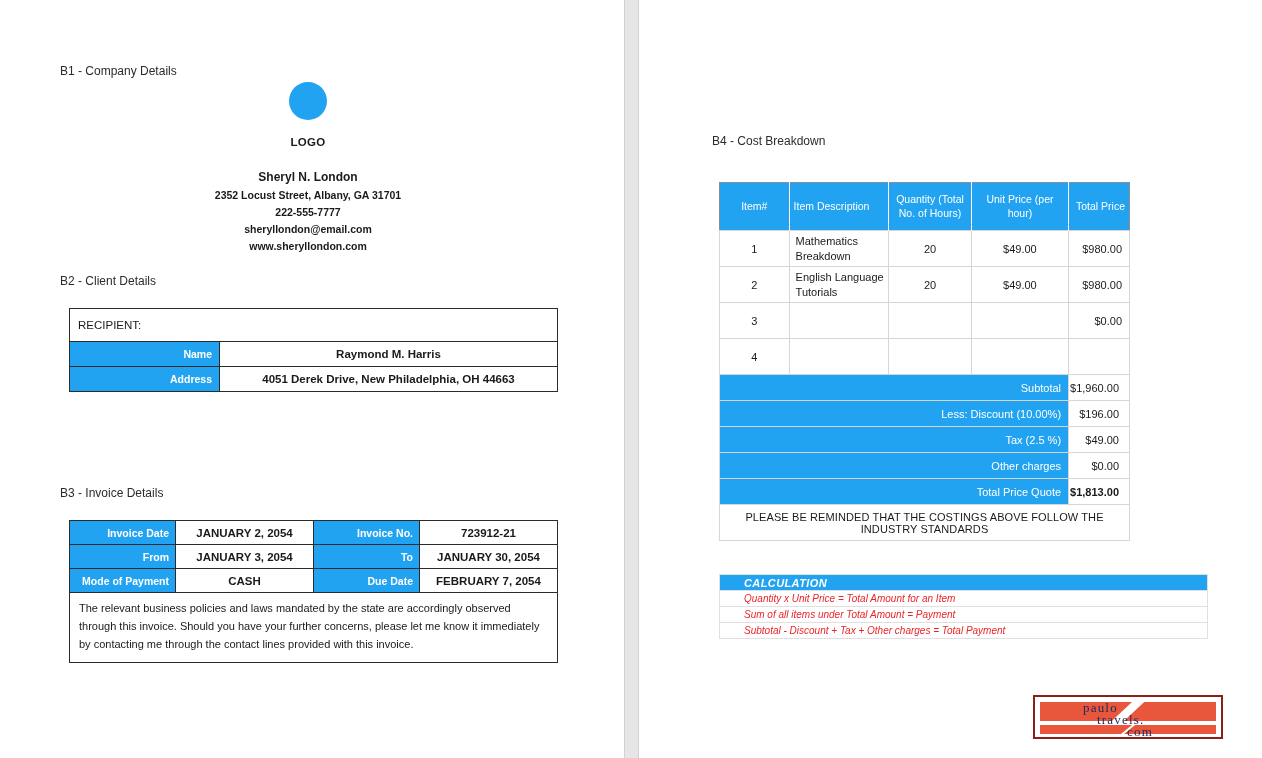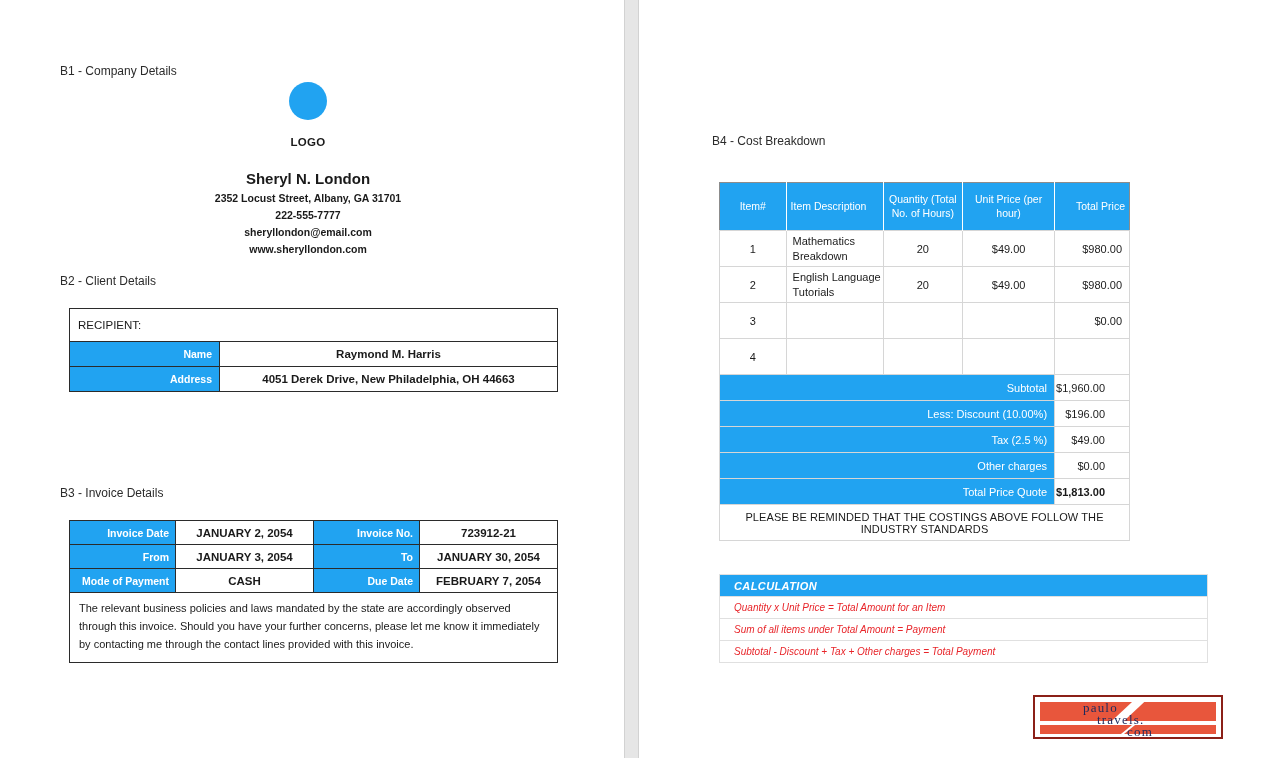--- a/index.html
+++ b/index.html
@@ -45,21 +45,21 @@
     margin: 0 auto;
   }
   .logo-caption {
     margin-top: 16px;
     font-size: 11.5px;
     font-weight: bold;
     letter-spacing: .3px;
   }
   .company-name {
     margin-top: 22px;
-    font-size: 15px;
+    font-size: 12px;
     font-weight: bold;
   }
   .company-line {
     margin-top: 5px;
     font-size: 10.5px;
     font-weight: bold;
   }
 
   
   table { border-collapse: collapse; }
@@ -156,42 +156,42 @@
 
   .sum-row td { height: 26px; }
   .sum-label {
     background: #21a3f1;
     color: #ffffff;
     text-align: right;
     padding-right: 7px;
     font-size: 10.5px;
     border: 1px solid #ffffff;
   }
-  .sum-value { text-align: right; padding-right: 24px; font-size: 11.5px; }
+  .sum-value { text-align: right; padding-right: 10px; font-size: 11.5px; }
   .sum-value.strong { font-weight: bold; }
   .cost-note {
     text-align: center;
     font-size: 10.5px;
     height: 27px;
     letter-spacing: .1px;
     border: 1px solid #2b2b2b;
   }
 
   
   .calc-table {
     position: absolute;
     left: 719px; top: 574px;
     width: 489px;
     border: 1px solid #cfcfcf;
     font-size: 10px;
   }
   .calc-table td {
     border: 1px solid #e0e0e0;
-    height: 22px;
-    padding-left: 14px;
+    height: 16px;
+    padding-left: 24px;
     text-align: left;
     margin-left: 8px;
   }
   .calc-head {
     background: #21a3f1;
     color: #ffffff;
     font-style: italic;
     font-weight: bold;
     font-size: 11px;
     letter-spacing: .4px;

